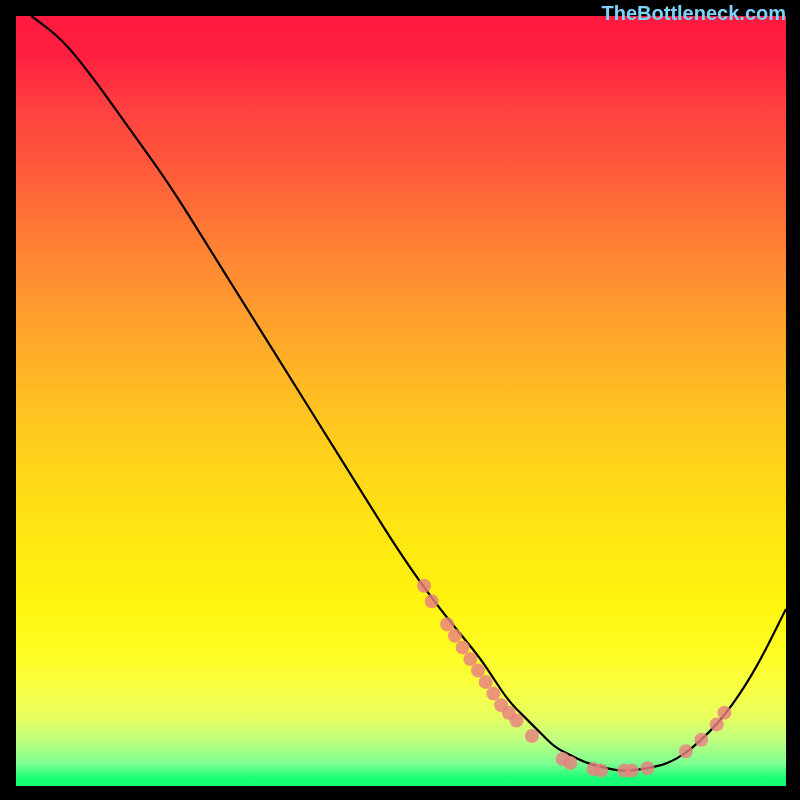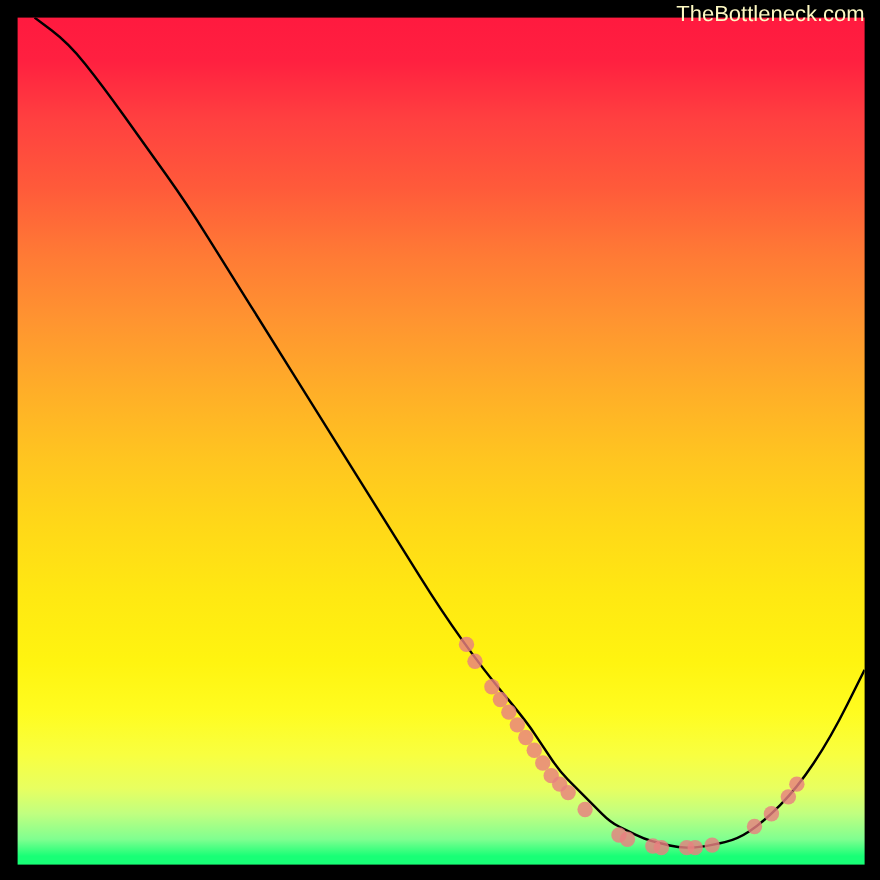--- a/index.html
+++ b/index.html
@@ -42,23 +42,23 @@
         #80ff90 97%,
         #18ff76 99%,
         #18ff76 100%
       );
     }
     
     .watermark {
       position: absolute;
       top: 2px;
       right: 14px;
-      color: #fef9c3;
+      color: #7dd3fc;
       font-size: 20px;
-      font-weight: normal;
+      font-weight: bold;
       z-index: 10;
     }
     
     .curve-svg {
       position: absolute;
       left: 16px;
       top: 16px;
       width: 770px;
       height: 770px;
       z-index: 5;

